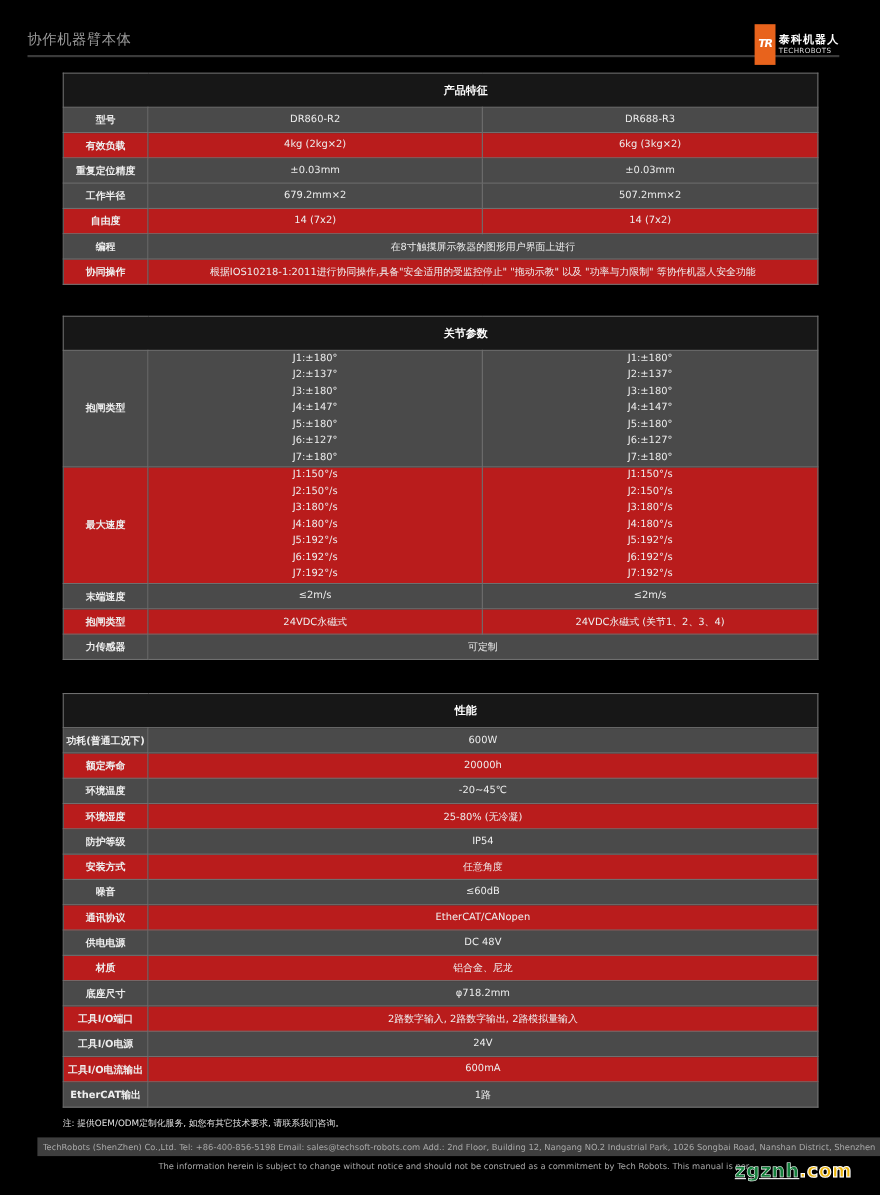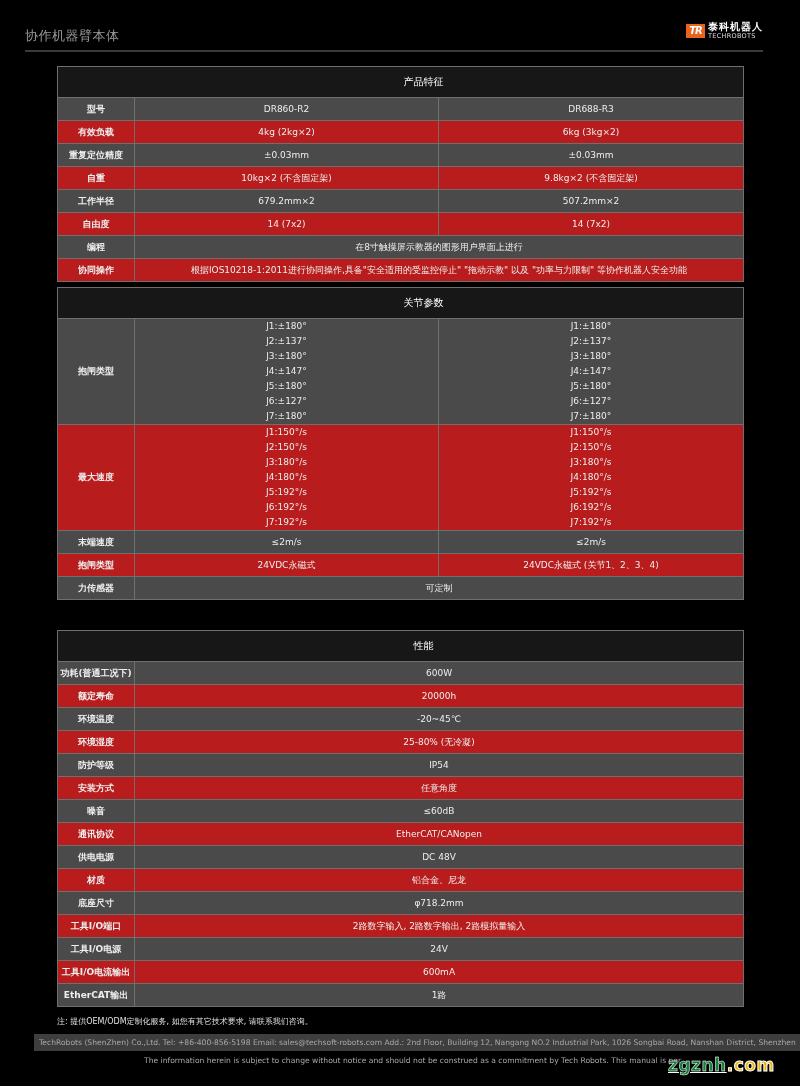--- a/index.html
+++ b/index.html
@@ -3,29 +3,29 @@
 <meta charset="utf-8">
 <style>
   html, body { margin: 0; padding: 0; }
   body {
     width: 800px; height: 1086px; background: #000; overflow: hidden; position: relative;
     font-family: "DejaVu Sans", "Liberation Sans", sans-serif; color: #e8e8e8;
   }
   .topbar { position: absolute; left: 25px; top: 0; width: 738px; height: 50px; border-bottom: 2px solid #3a3a3a; }
   .doc-title { position: absolute; left: 0; top: 27px; font-size: 13px; color: #9a9a9a; letter-spacing: 0.5px; }
   .logo { position: absolute; right: 0; top: 22px; display: flex; align-items: center; }
-  .logo-mark { width: 19px; height: 14px; background: #e8631c; color: #fff; font-size: 10px; font-weight: bold; font-style: italic;
+  .logo-mark { width: 19px; height: 37px; background: #e8631c; color: #fff; font-size: 10px; font-weight: bold; font-style: italic;
     display: flex; align-items: center; justify-content: center; margin-right: 3px; letter-spacing: -1px; }
   .logo-text { display: flex; flex-direction: column; line-height: 1; }
   .logo-cn { font-size: 10px; font-weight: bold; color: #fff; letter-spacing: 1px; }
   .logo-en { font-size: 6.5px; color: #ddd; margin-top: 1px; letter-spacing: 0.3px; }
 
   .spec { position: absolute; left: 57px; width: 686px; border-collapse: collapse; table-layout: fixed; border: 1px solid #6a6a6a; }
   .spec td, .spec th { border: 1px solid #6f6f6f; text-align: center; vertical-align: middle; font-size: 9px; color: #eee; padding: 0; }
-  .spec th.section { background: #171717; height: 30px; font-size: 10px; font-weight: normal; color: #fff; padding-left: 46px; }
+  .spec th.section { background: #171717; height: 30px; font-size: 10px; font-weight: bold; color: #fff; padding-left: 46px; }
   .spec td.label { font-weight: bold; font-size: 9px; white-space: nowrap; }
   .spec tr.light td { background: #4a4a4a; }
   .spec tr.dark td { background: #b91c1c; }
   .spec tr td { height: 22px; }
   .multi { line-height: 15px; padding: 5px 0; }
   .multi span { display: block; }
 
   .note { position: absolute; left: 57px; top: 1016px; font-size: 8px; color: #e0e0e0; }
   .contact { position: absolute; left: 34px; top: 1034px; width: 766px; height: 17px; background: #3e3e3e;
     font-size: 7.6px; color: #a8a8a8; line-height: 17px; padding-left: 5px; white-space: nowrap; overflow: hidden; }
@@ -66,25 +66,20 @@
   <tr class="dark">
     <td class="label">有效负载</td>
     <td>4kg (2kg×2)</td>
     <td>6kg (3kg×2)</td>
   </tr>
   <tr class="light">
     <td class="label">重复定位精度</td>
     <td>±0.03mm</td>
     <td>±0.03mm</td>
   </tr>
-  <tr class="dark">
-    <td class="label">自重</td>
-    <td>10kg×2 (不含固定架)</td>
-    <td>9.8kg×2 (不含固定架)</td>
-  </tr>
   <tr class="light">
     <td class="label">工作半径</td>
     <td>679.2mm×2</td>
     <td>507.2mm×2</td>
   </tr>
   <tr class="dark">
     <td class="label">自由度</td>
     <td>14 (7x2)</td>
     <td>14 (7x2)</td>
   </tr>

